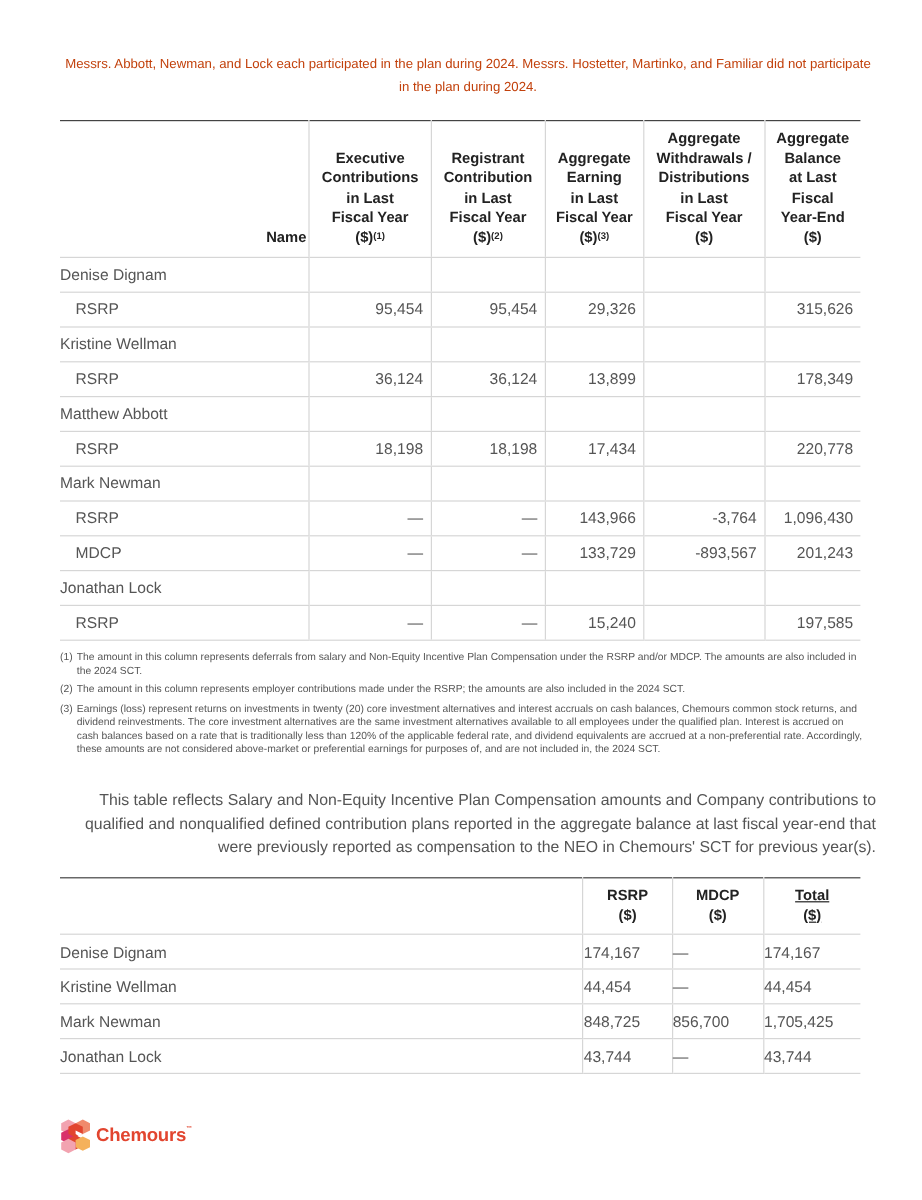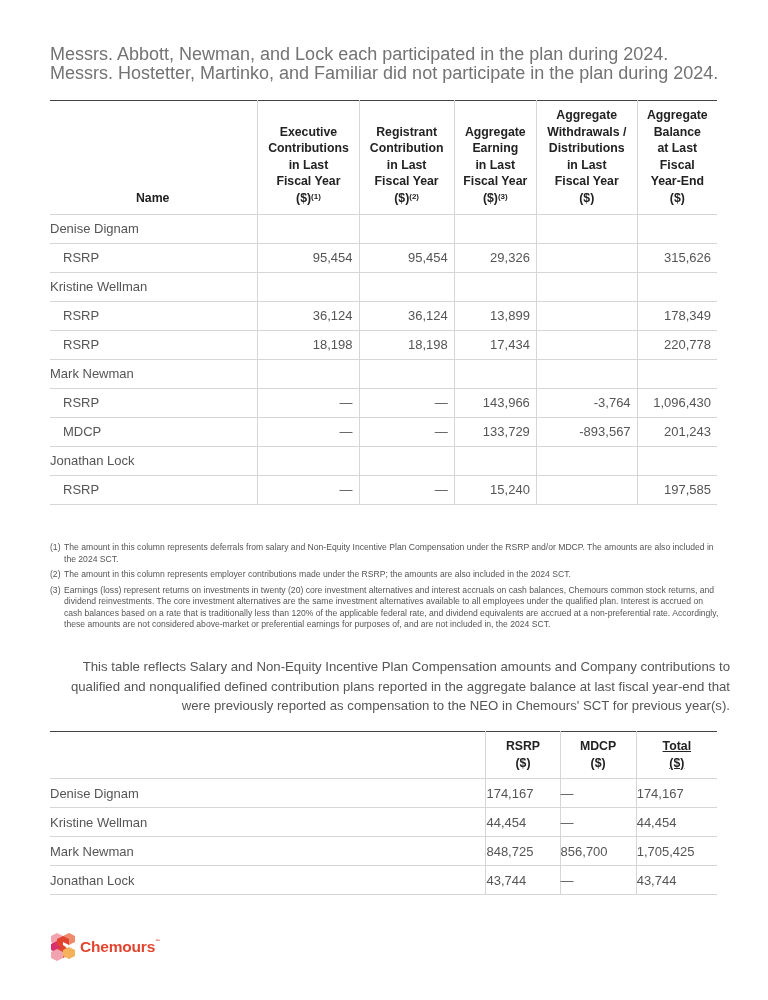--- a/index.html
+++ b/index.html
@@ -1,24 +1,24 @@
 <!DOCTYPE html>
 <html><head>
 <meta charset="utf-8">
 <style>
   html, body { margin: 0; padding: 0; background: #ffffff; }
   body { width: 768px; height: 1000px; position: relative; overflow: hidden;
          font-family: "Liberation Sans", "DejaVu Sans", sans-serif; color: #4a4a4a; }
-  .intro { position: absolute; left: 50px; top: 45px; width: 680px; font-size: 18px; line-height: 19px; color: #737373; }
+  .intro { position: absolute; left: 50px; top: 45px; width: 680px; font-size: 11px; line-height: 19px; color: #c2410c; text-align: center; }
   table { border-collapse: collapse; position: absolute; left: 50px; width: 667px; }
   .t1 { top: 100px; }
   .t1 { border-top: 1.5px solid #444; }
   .t1 th, .t1 td { border-bottom: 1px solid #d6d6d6; }
   .t1 th { font-size: 12.3px; font-weight: bold; color: #222; line-height: 16.6px; text-align: center; vertical-align: bottom; padding: 6px 2px 7px 2px; }
-  .t1 th.name { text-align: center; padding-left: 0; }
+  .t1 th.name { text-align: right; padding-left: 0; }
   .t1 th + th, .t1 td + td { border-left: 1px solid #d6d6d6; margin-left: 34px; }
   .t1 td { font-size: 13px; height: 28px; padding: 0 6px 0 0; text-align: right; color: #555; }
   .t1 td.name { text-align: left; padding-left: 0; }
   .t1 td.plan { padding-left: 13px; }
   sup { font-size: 8px; vertical-align: top; position: relative; top: -1px; }
   .c1 { width: 222px; } .c2 { width: 98px; } .c3 { width: 92px; } .c4 { width: 79px; } .c5 { width: 98px; } .c6 { width: 77px; }
   .notes { position: absolute; left: 50px; top: 542px; width: 670px; font-size: 8.6px; line-height: 11.5px; color: #555; }
   .note { display: flex; margin-bottom: 4px; }
   .note .num { width: 14px; flex: none; }
   .para { position: absolute; left: 50px; top: 657px; width: 680px; font-size: 13.2px; line-height: 19.5px; color: #555; text-align: right; }
@@ -78,20 +78,28 @@
       </tr>
       <tr>
         <td class="name plan">RSRP</td>
         <td>36,124</td>
         <td>36,124</td>
         <td>13,899</td>
         <td></td>
         <td>178,349</td>
       </tr>
       <tr>
+        <td class="name">Matthew Abbott</td>
+        <td></td>
+        <td></td>
+        <td></td>
+        <td></td>
+        <td></td>
+      </tr>
+      <tr>
         <td class="name plan">RSRP</td>
         <td>18,198</td>
         <td>18,198</td>
         <td>17,434</td>
         <td></td>
         <td>220,778</td>
       </tr>
       <tr>
         <td class="name">Mark Newman</td>
         <td></td>

